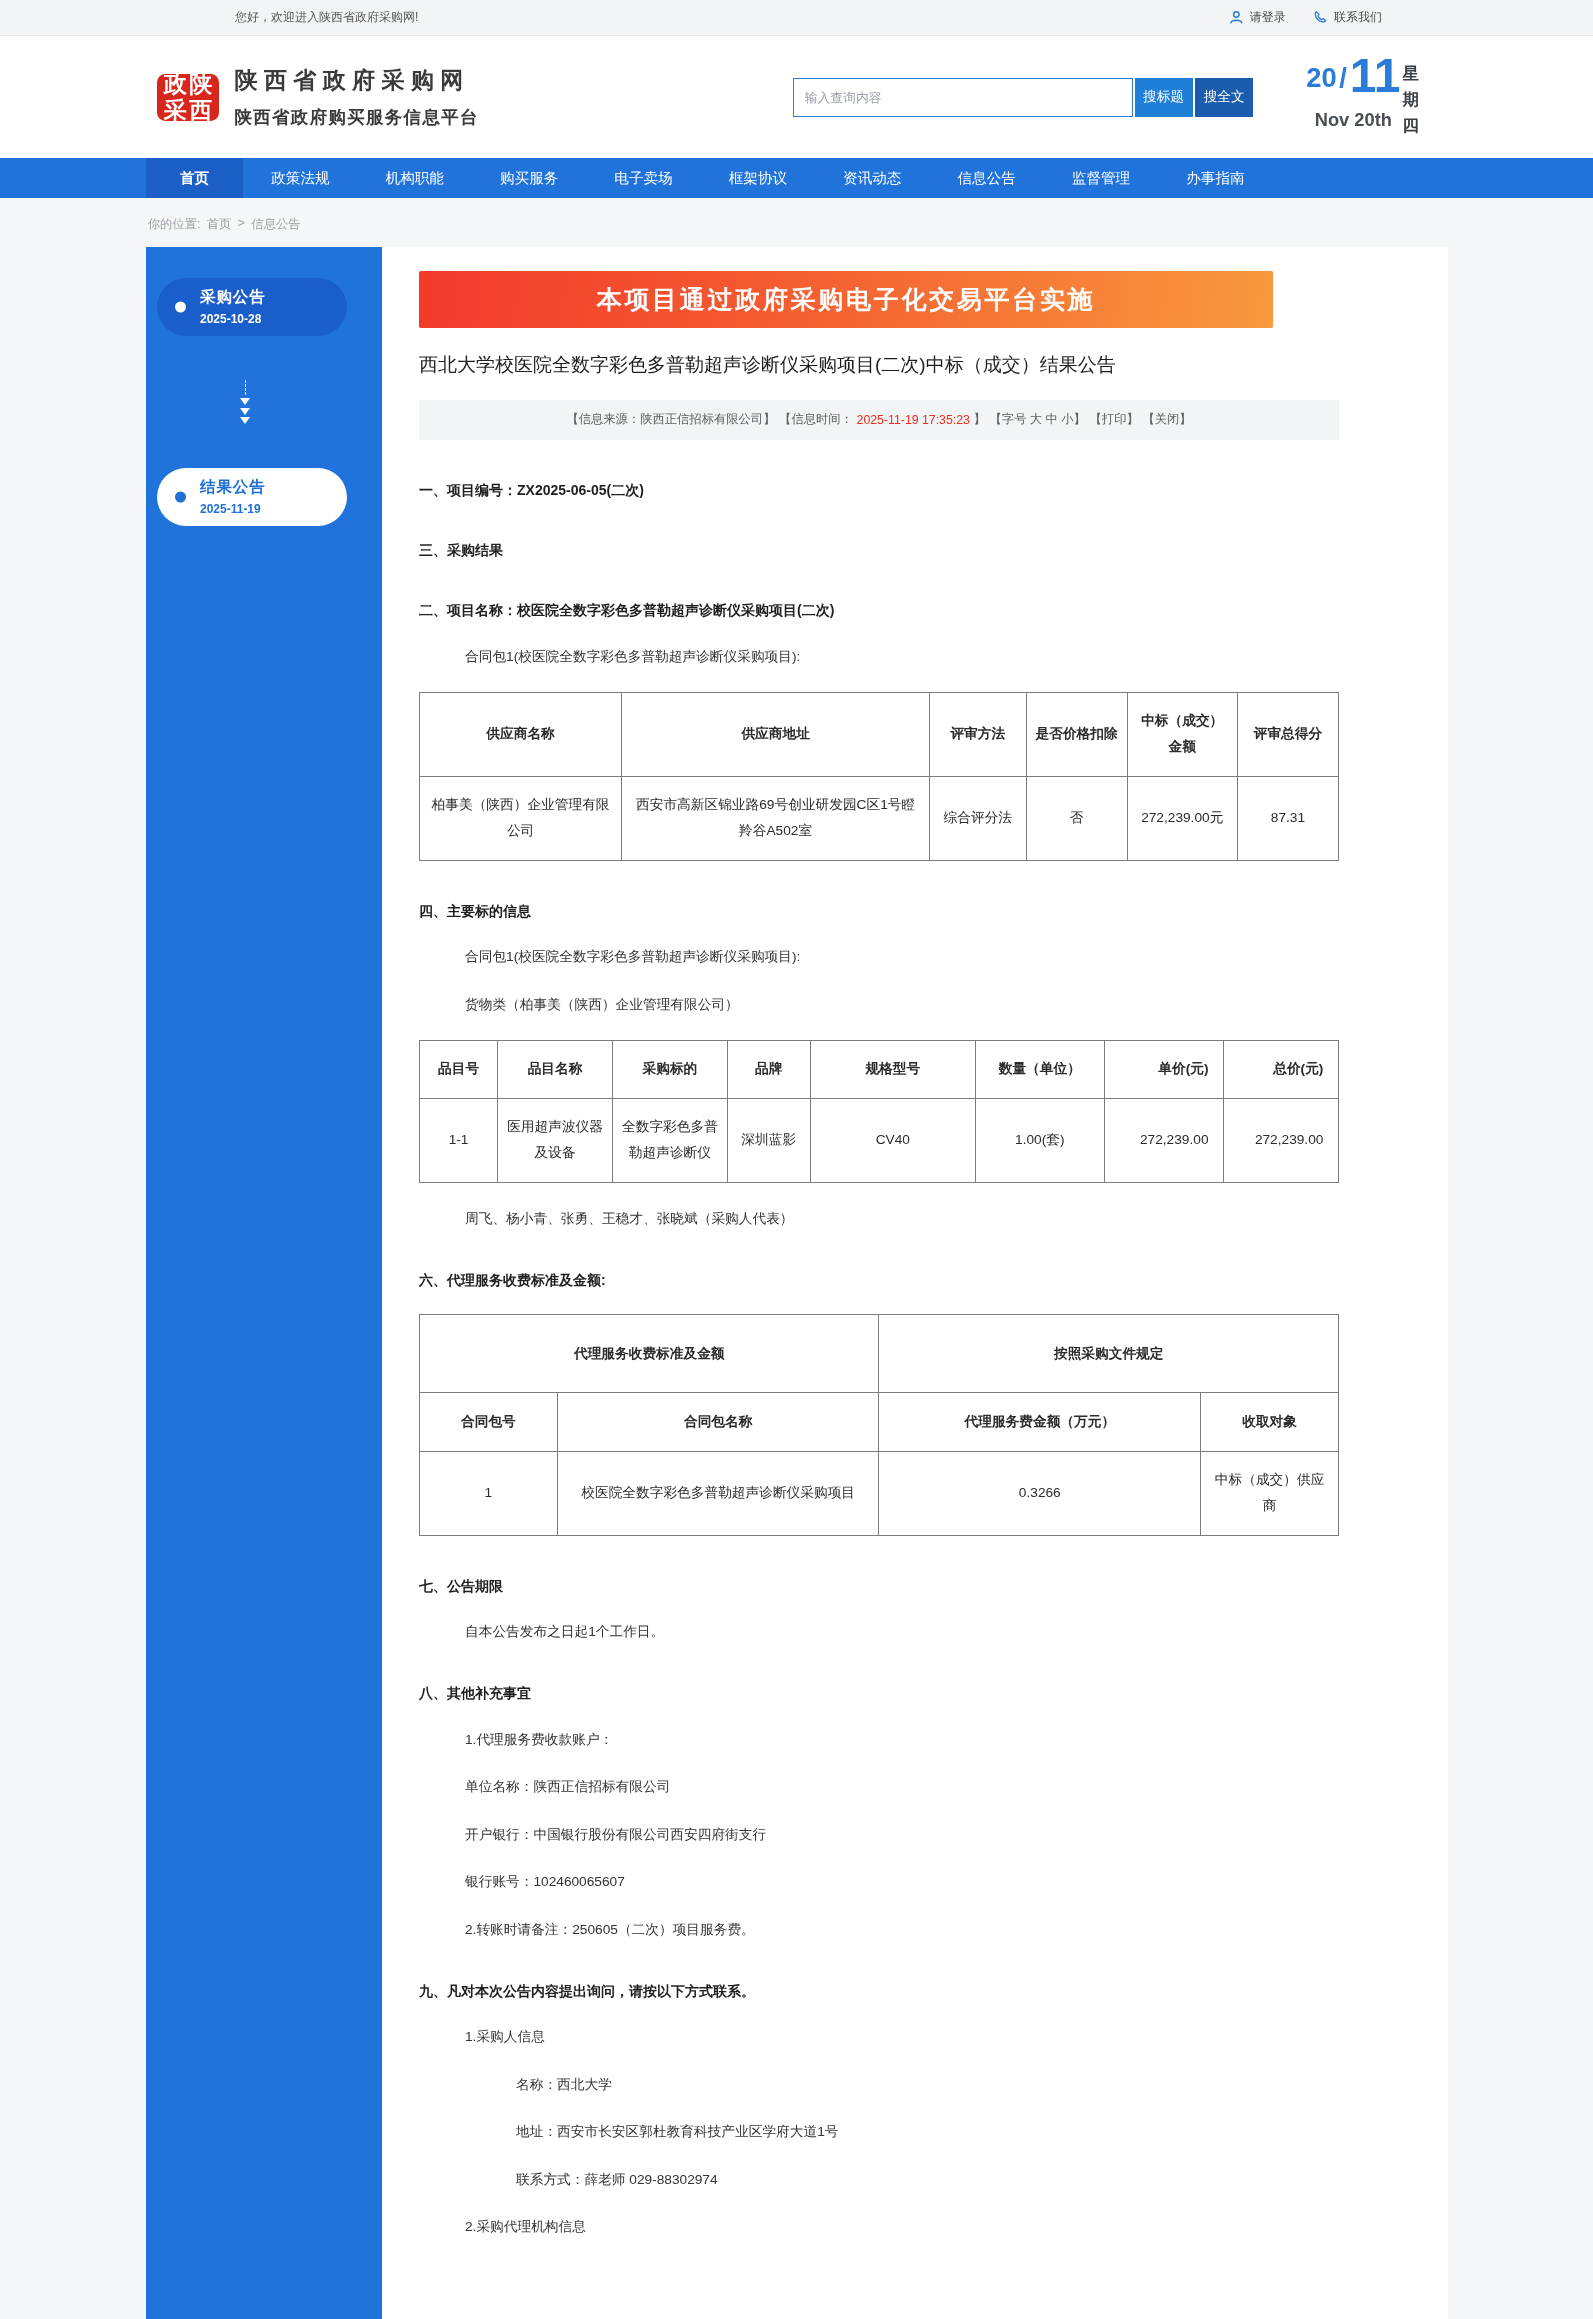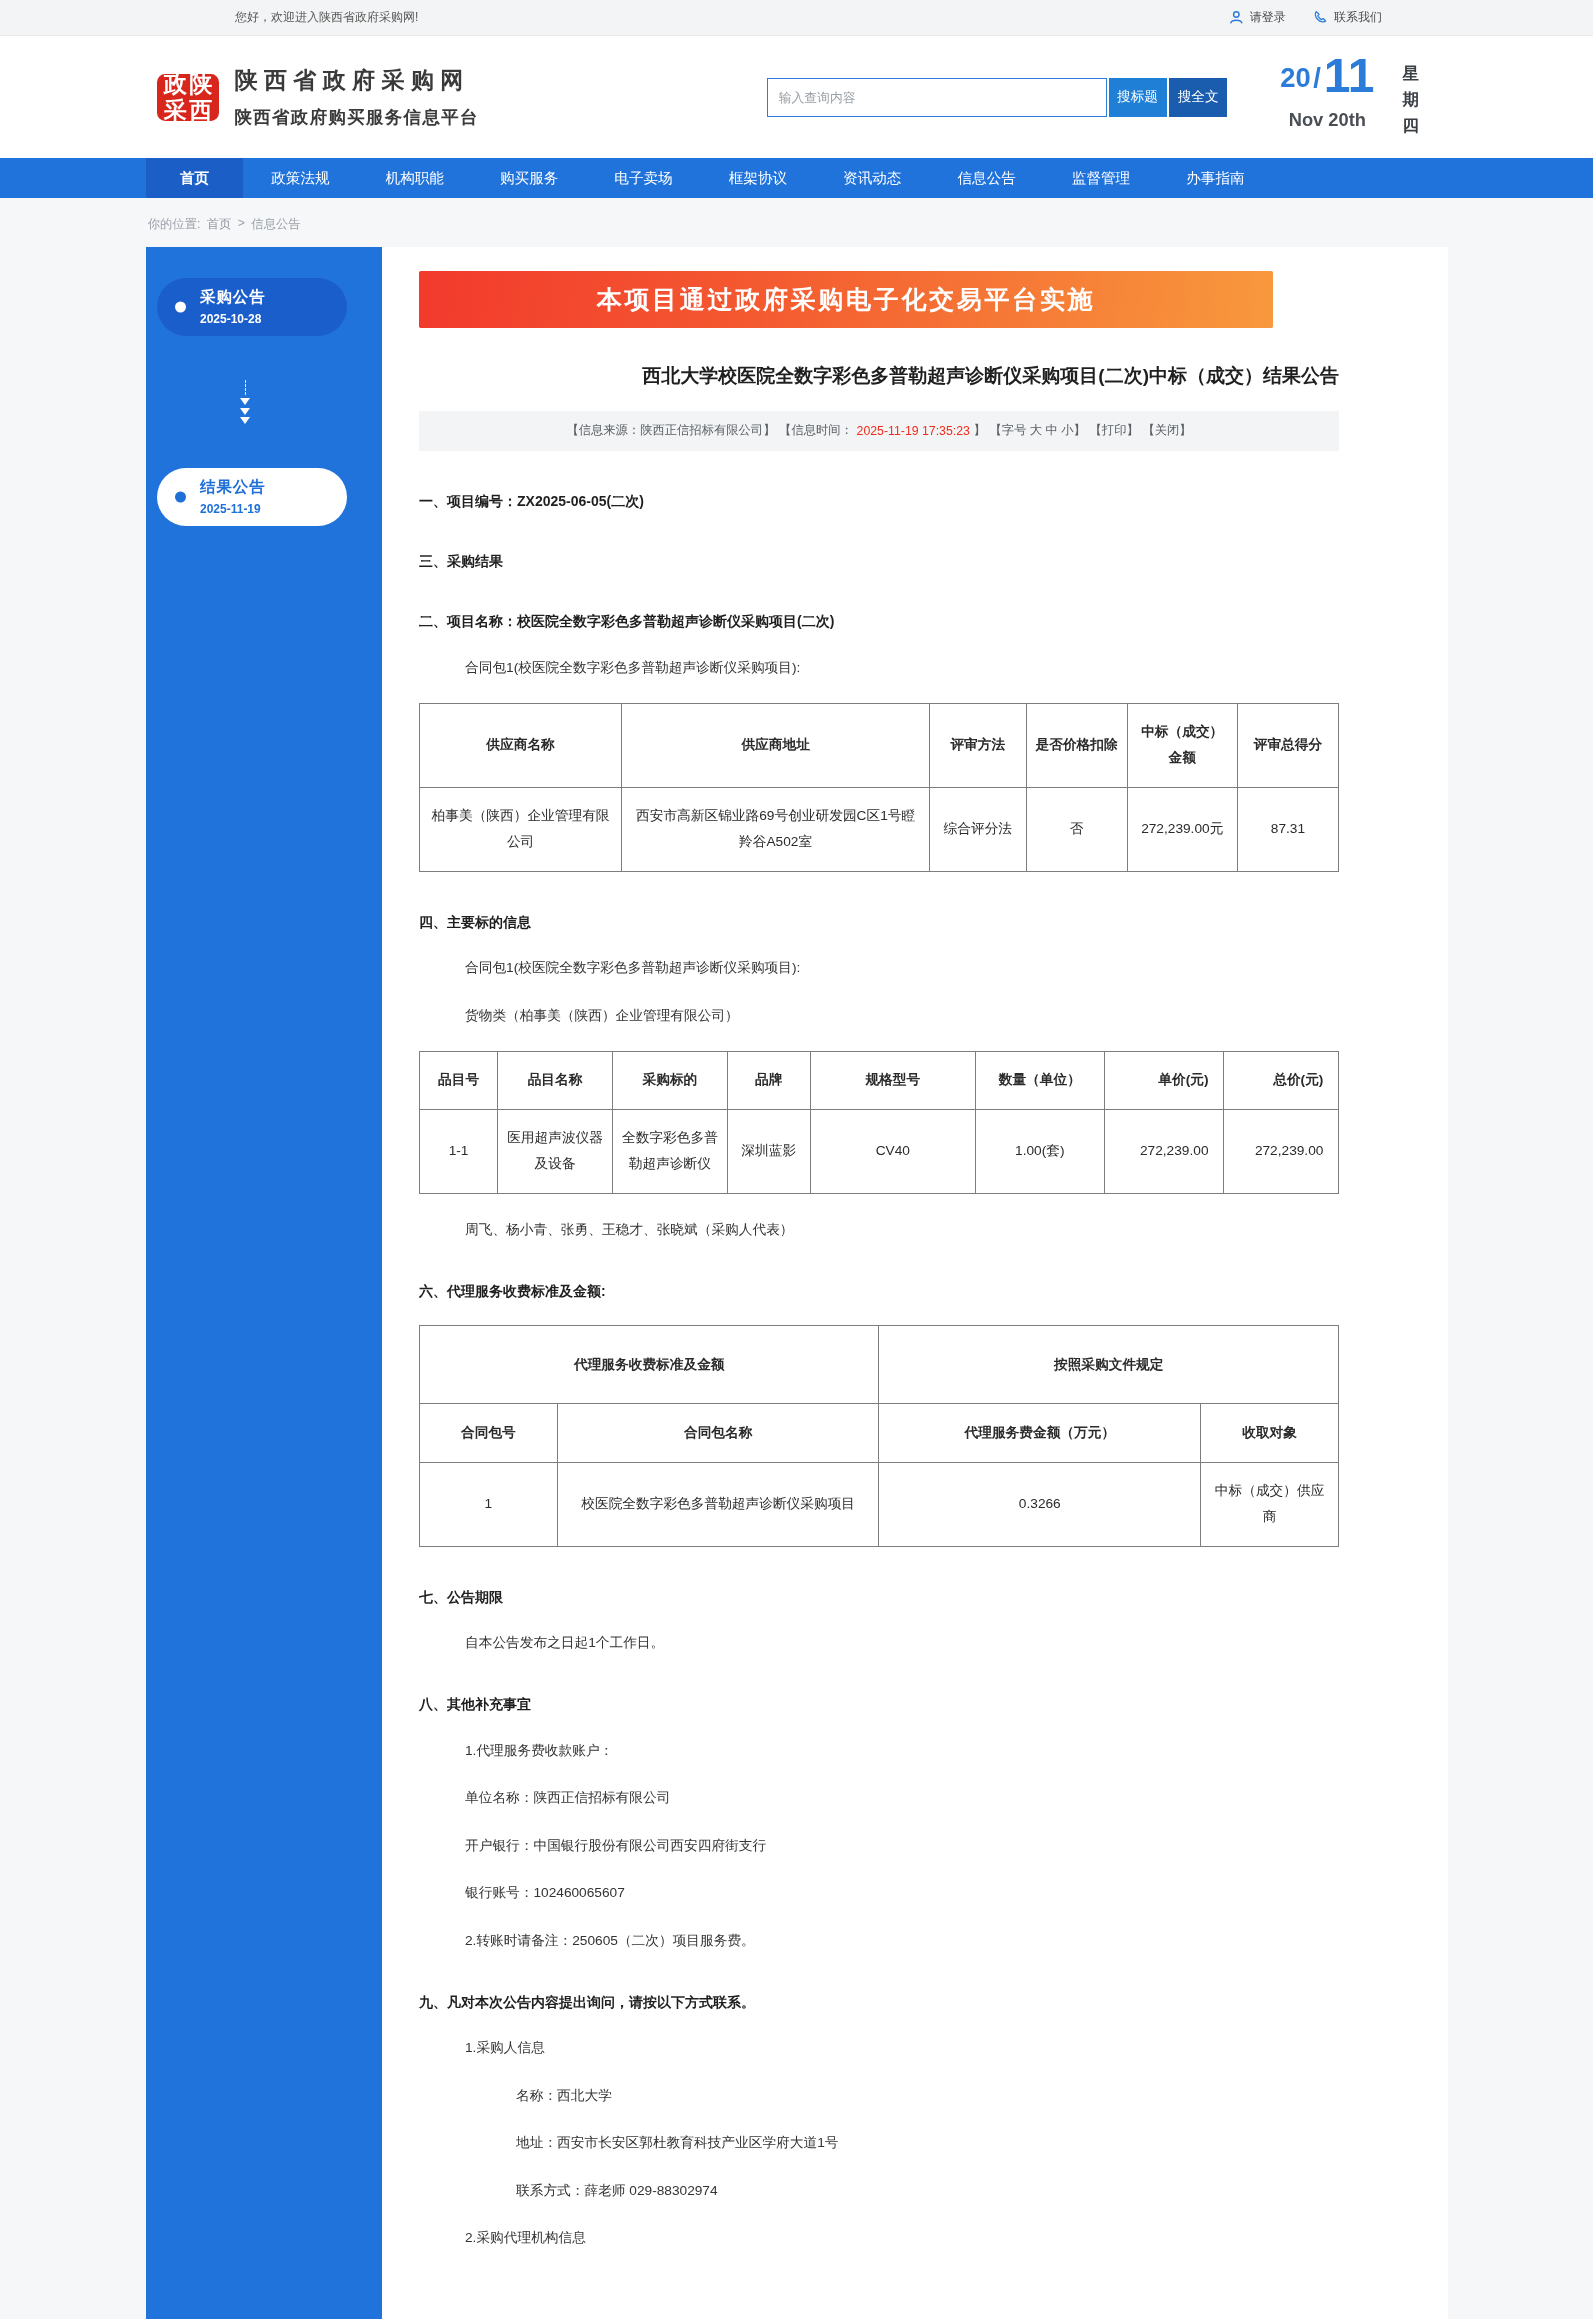--- a/index.html
+++ b/index.html
@@ -23,21 +23,21 @@
           font-weight: 700; font-size: 23px; line-height: 1.15; flex-shrink: 0; }
   .logo span { letter-spacing: 2.7px; padding-left: 2.7px; }
   .site-titles { margin-left: 15.5px; }
   .site-name { font-size: 23px; font-weight: 700; color: #3a3a3a; letter-spacing: 6.4px; }
   .site-subtitle { font-size: 17.4px; font-weight: 700; color: #3a3a3a; margin-top: 9.1px; letter-spacing: 1.4px; }
   .search-area { margin-left: auto; display: flex; align-items: stretch; height: 39px; }
   .search-input { width: 340px; border: 1.8px solid #2b7bd9; font-size: 12.8px; padding: 0 11px; outline: none; color: #333; background: #fff; }
   .search-input::placeholder { color: #9aa0a6; }
   .btn-title { width: 58px; background: #1f7fd6; color: #fff; font-size: 13.7px; border: none; margin-left: 1.8px; cursor: pointer; font-family: inherit; }
   .btn-full  { width: 58px; background: #1a5cad; color: #fff; font-size: 13.7px; border: none; margin-left: 2.7px; cursor: pointer; font-family: inherit; }
-  .date-area { margin-left: 53px; display: flex; align-items: flex-start; gap: 28px; }
+  .date-area { margin-left: 53px; display: flex; align-items: flex-start; gap: 2px; }
   .date-nums { display: flex; align-items: flex-end; color: #2b7bd9; font-weight: 700; }
   .date-day { font-size: 27.4px; line-height: 1; padding-bottom: 6.4px; }
   .date-sep { font-size: 27.4px; line-height: 1; padding-bottom: 6.4px; margin: 0 2.7px; }
   .date-month { font-size: 48px; line-height: 0.88; }
   .date-en { font-size: 18.3px; font-weight: 700; color: #4a4f55; margin-top: 11px; text-align: center; }
   .weekday { width: 20px; font-size: 16.4px; font-weight: 700; color: #3a3f45; word-break: break-all; line-height: 1.6; margin-top: 4.6px; }
 
   
   .nav { background: #2173dc; }
   .nav-inner { display: flex; height: 40px; align-items: stretch; }
@@ -63,21 +63,21 @@
   .pill-date { font-size: 12px; margin-top: 3.7px; font-weight: 600; }
   .side-arrow { margin: 44px 0 44px 91px; width: 16.4px; display: flex; flex-direction: column; align-items: center; }
   .dash { height: 15.5px; border-left: 1.8px dashed rgba(255,255,255,.85); }
   .tri { width: 0; height: 0; border: 5.5px solid transparent; border-top: 7.3px solid #fff; border-bottom: none; margin-top: 2.7px; }
 
   .main { flex: 1; background: #fff; padding: 24px 31px 91px 37px; }
   .article { width: 920px; }
   .banner { width: 854px; height: 57px; display: flex; align-items: center; justify-content: center;
             color: #fff; font-size: 25px; font-weight: 700; letter-spacing: 2.7px;
             background: linear-gradient(97deg, #f23a2d 0%, #f45a30 40%, #f8993d 100%); border-radius: 1.8px; }
-  .page-title { text-align: right; font-size: 19px; font-weight: 700; color: #1f1f1f; margin: 35px 0 22px; }
+  .page-title { text-align: left; font-size: 19px; font-weight: 400; color: #1f1f1f; margin: 24px 0 22px; }
   .meta-bar { background: #f3f4f5; height: 40px; display: flex; align-items: center; justify-content: center;
               font-size: 12.3px; color: #5a6066; gap: 3.7px; }
   .meta-time-red { color: #f22b1d; }
   .meta-action { cursor: pointer; }
 
   .sec-heading { font-size: 14px; font-weight: 700; color: #1f1f1f; margin-top: 42px; }
   .para { margin-top: 25.6px; font-size: 13.7px; color: #333; line-height: 1.6; }
   .indent1 { margin-left: 46px; }
   .indent2 { margin-left: 97px; }
 

